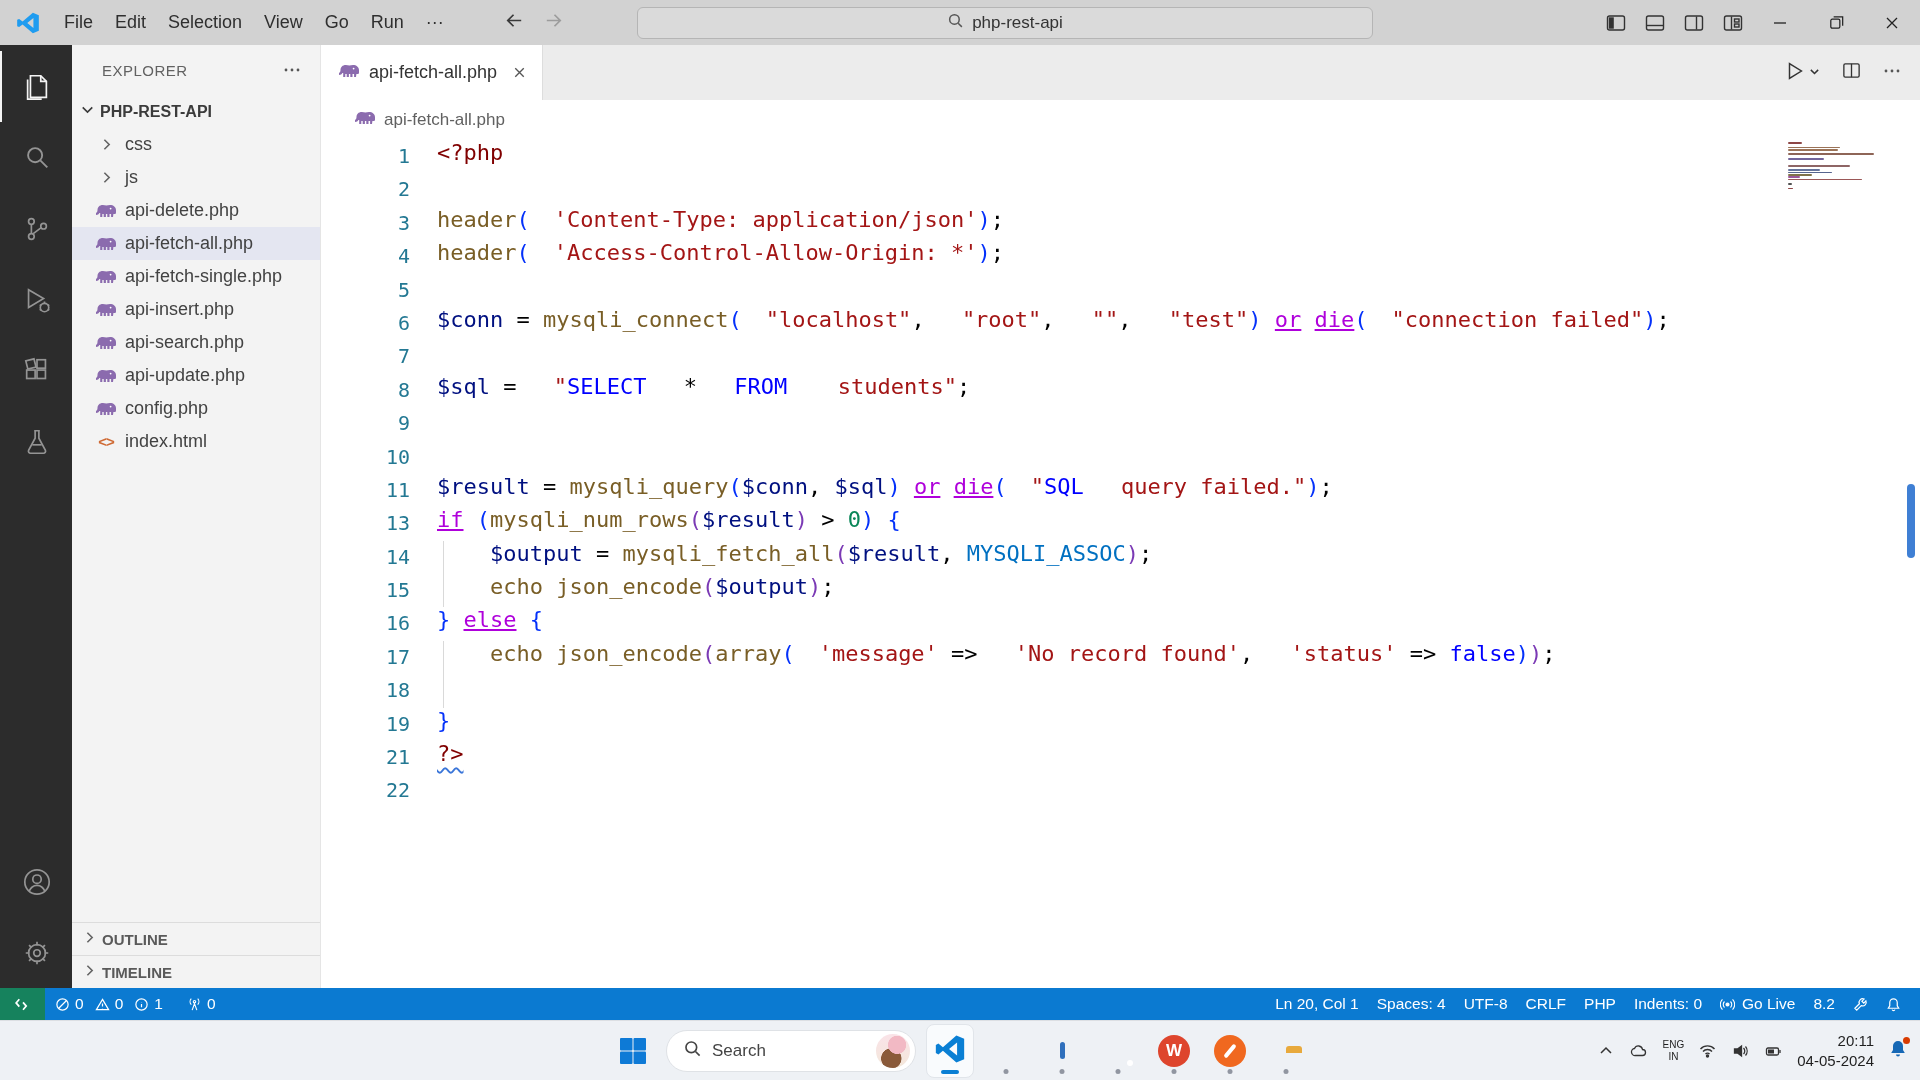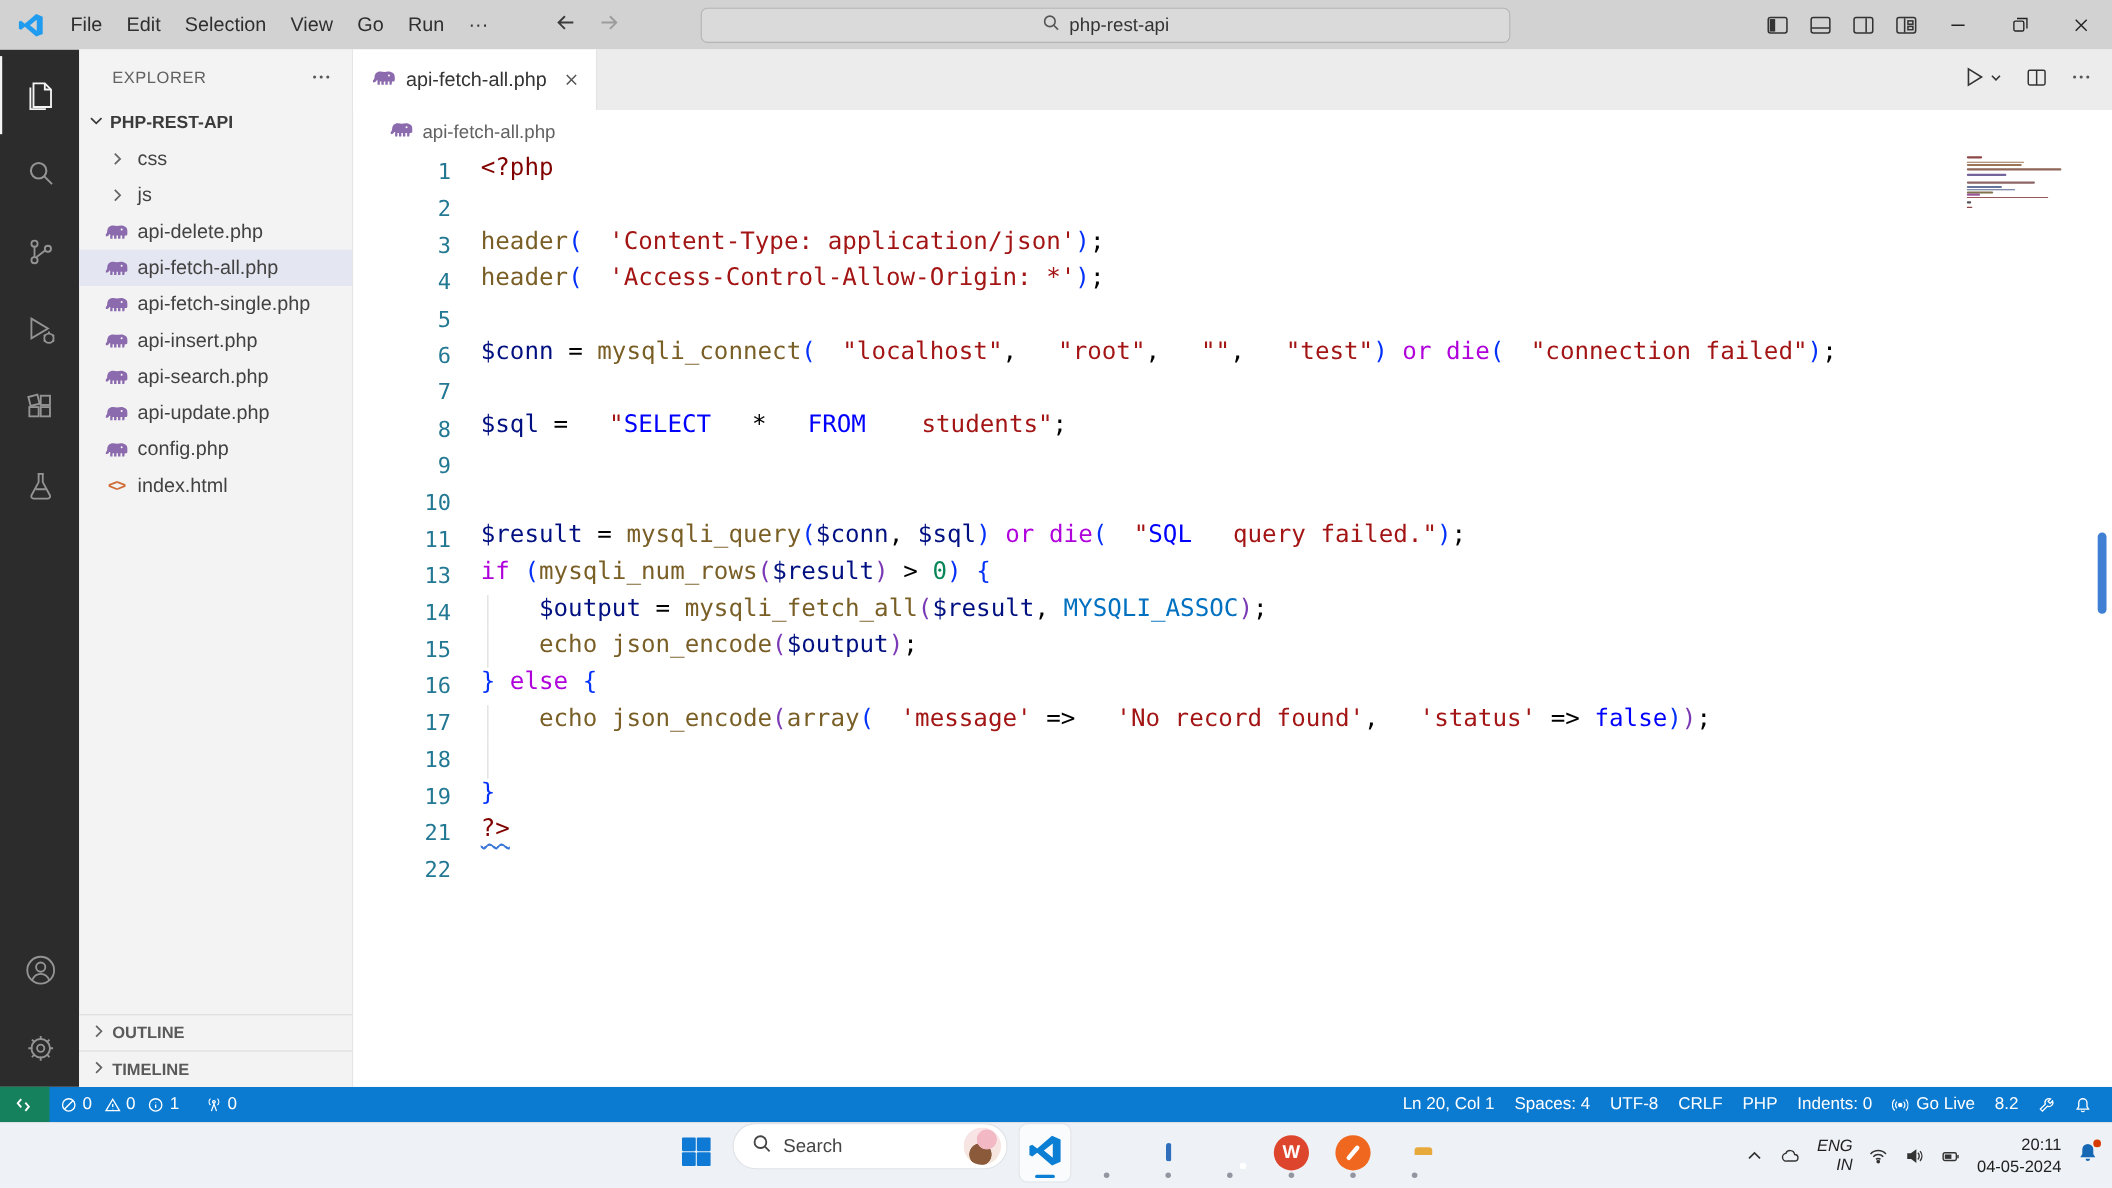--- a/index.html
+++ b/index.html
@@ -38,59 +38,59 @@
   .tab-close{display:flex;margin-left:4px;}
   .editor-actions{position:absolute;right:18px;top:0;height:100%;display:flex;align-items:center;gap:20px;color:#3a3a3a;}
   .play-group{display:flex;align-items:center;gap:2px;}
   .breadcrumb{height:40px;display:flex;align-items:center;gap:9px;padding-left:34px;color:#616161;font-size:17px;background:#fff;}
   .code-area{flex:1;position:relative;overflow:hidden;}
   .code-line{display:flex;height:33.4px;font-family:"DejaVu Sans Mono",monospace;font-size:22px;white-space:pre;color:#000;position:relative;}
   .gutter{flex:0 0 89px;text-align:right;color:#237893;font-size:20px;line-height:33.4px;}
   .line-inner{margin-left:27px;flex:1;display:flex;align-items:flex-start;position:relative;height:100%;}
   .current .line-inner{border-top:1px solid #d6d6d6;border-bottom:1px solid #d6d6d6;margin-right:24px;}
   .guide .line-inner::before{content:"";position:absolute;left:6px;top:0;height:100%;border-left:1px solid #d9d9d9;}
-  .tk-tag{color:var(--tk-tag);}.tk-kw{color:var(--tk-kw);}.tk-fn{color:var(--tk-fn);}.tk-var{color:var(--tk-var);}
+  .tk-tag{color:var(--tk-tag);}.tk-kw{color:var(--tk-kw);text-decoration:underline;}.tk-fn{color:var(--tk-fn);}.tk-var{color:var(--tk-var);}
   .tk-const{color:var(--tk-const);}.tk-str{color:var(--tk-str);margin-left:24px;}.tk-sql{color:var(--tk-sql);}.tk-num{color:var(--tk-num);}
   .tk-bool{color:var(--tk-bool);}.tk-p{color:var(--tk-p);}.tk-b1{color:var(--tk-b1);}.tk-b2{color:var(--tk-b2);}
   .tk-sq{text-decoration:underline;text-decoration-style:wavy;text-decoration-color:#3b76d9;text-decoration-thickness:1.5px;text-underline-offset:6px;}
   .minimap{position:absolute;top:2px;right:26px;width:106px;display:flex;flex-direction:column;gap:.6px;}
   .mm-row{height:1.7px;display:flex;}
   .mm-bar{height:100%;border-radius:1px;opacity:.85;}
   .scroll-pill{position:absolute;right:5px;top:344px;width:8px;height:74px;border-radius:4px;background:#3f7fd4;}
   
   .statusbar{height:32px;background:var(--statusbar-bg,#0b7ad1);color:#fff;display:flex;align-items:center;font-size:15.5px;}
   .remote-btn{width:45px;height:100%;background:var(--remote-bg,#16825d);display:flex;align-items:center;justify-content:center;}
   .sb-left{display:flex;align-items:center;height:100%;}
   .problems{display:flex;align-items:center;gap:5px;padding:0 10px;}
   .sb-count{margin-right:6px;}
   .ports{display:flex;align-items:center;gap:5px;padding:0 8px;}
   .sb-right{margin-left:auto;display:flex;align-items:center;height:100%;padding-right:10px;}
   .sb-item{padding:0 9px;display:flex;align-items:center;gap:7px;height:100%;}
   .sb-icb{display:flex;align-items:center;}
   
   .taskbar{height:60px;background:#eef1f5;border-top:1px solid #dcdfe3;position:relative;box-sizing:border-box;}
-  .tb-center{position:absolute;left:50%;top:0;transform:translateX(-50%);height:100%;display:flex;align-items:flex-start;gap:10px;}
+  .tb-center{position:absolute;left:50%;top:0;transform:translateX(-50%);height:100%;display:flex;align-items:center;gap:10px;}
   .tb-start{width:46px;height:52px;display:flex;align-items:center;justify-content:center;}
   .tb-search{width:250px;height:42px;background:#fff;border:1px solid #dfe2e6;border-radius:21px;display:flex;align-items:center;gap:10px;padding:0 5px 0 16px;color:#444;font-size:17px;box-sizing:border-box;}
   .tb-search-img{margin-left:auto;width:34px;height:34px;border-radius:17px;background:radial-gradient(circle at 62% 32%,#f2b9c4 0 28%,rgba(0,0,0,0) 30%),radial-gradient(circle at 45% 72%,#8a5a3a 0 32%,rgba(0,0,0,0) 34%),linear-gradient(#fae3e8,#f3e7da);}
   .tb-app{width:48px;height:54px;position:relative;display:flex;align-items:center;justify-content:center;box-sizing:border-box;}
   .tb-app.tb-active{background:#f9fbfd;border:1px solid #e1e5ea;border-radius:8px;}
   .tb-underline{position:absolute;bottom:3px;left:50%;transform:translateX(-50%);width:18px;height:3.5px;border-radius:2px;background:var(--taskbar-accent,#0a7fd4);}
   .tb-dot{position:absolute;bottom:4px;left:50%;transform:translateX(-50%);width:5px;height:5px;border-radius:50%;background:#9196a1;}
   .ff-circle{width:32px;height:32px;border-radius:50%;background:radial-gradient(circle at 38% 30%,#ffe14d 0 18%,#ff9d2e 45%,#ff6a00 72%,#e85d00);}
   .np-icon{width:27px;height:32px;border-radius:4px;border-left:5px solid #2f6fbc;background:repeating-linear-gradient(180deg,rgba(0,0,0,0) 0 6px,#8fb6e0 6px 7.5px),linear-gradient(#f4f9ff,#d7e7f9);box-sizing:border-box;}
   .chrome-circle{position:relative;width:32px;height:32px;border-radius:50%;background:conic-gradient(from -50deg,#ea4335 0 33%,#34a853 0 66%,#fbbc05 0 100%);}
   .chrome-circle::after{content:"";position:absolute;inset:9px;border-radius:50%;background:#4285f4;border:3px solid #fff;}
   .word-circle{width:32px;height:32px;border-radius:50%;background:#de452d;color:#fff;font-weight:700;font-size:17px;display:flex;align-items:center;justify-content:center;}
   .orange-circle{position:relative;width:32px;height:32px;border-radius:50%;background:#f0681f;display:flex;align-items:center;justify-content:center;}
   .pencil{width:4px;height:16px;background:#fff;border-radius:2px;transform:rotate(40deg);}
   .folder-icon{position:relative;width:34px;height:25px;margin-top:6px;background:linear-gradient(#ffd968,#f4b63f);border-radius:3px;}
   .folder-icon::before{content:"";position:absolute;top:-5px;left:0;width:16px;height:7px;background:#e8a93c;border-radius:3px 3px 0 0;}
   .tb-tray{position:absolute;right:12px;top:0;height:100%;display:flex;align-items:center;gap:14px;color:#1f1f1f;}
-  .tray-lang{font-size:15px;text-align:right;line-height:1.15;font-style:italic;}
+  .tray-lang{font-size:10px;text-align:center;line-height:1.15;}
   .tray-clock{font-size:15px;text-align:right;line-height:1.3;}
   .tray-bell{position:relative;display:flex;}
   .tray-badge{position:absolute;right:-2px;top:-2px;width:7px;height:7px;background:#d83b01;border-radius:50%;}
   .tray-icb{display:flex;align-items:center;}
 </style>
 </head>
 <body>
 
 <div class="titlebar">
   <span class="vscode-logo">

